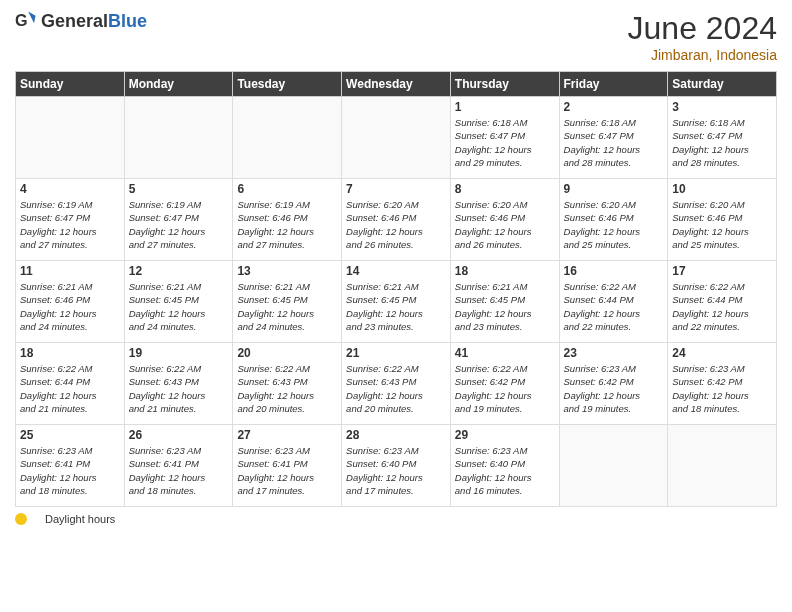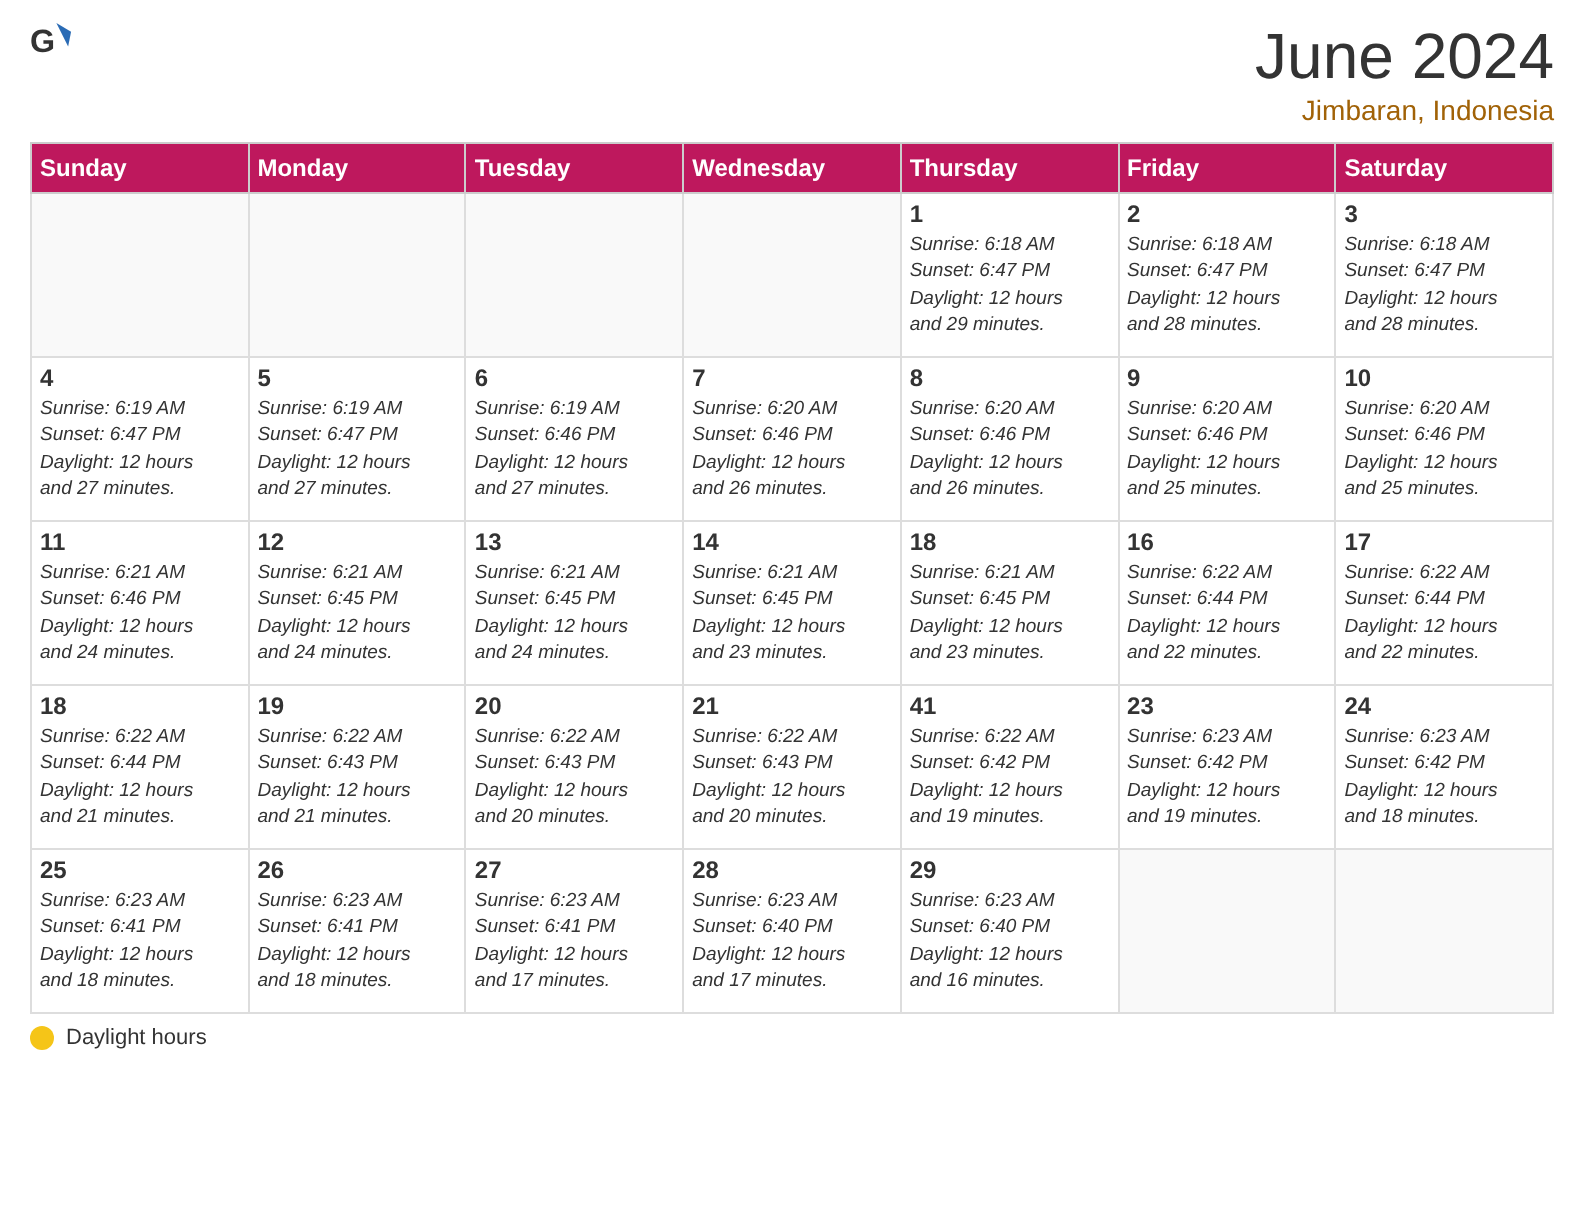--- a/index.html
+++ b/index.html
@@ -36,21 +36,21 @@
     .calendar-subtitle {
       font-size: 14px;
       color: #a16207;
     }
     table {
       width: 100%;
       border-collapse: collapse;
       table-layout: fixed;
     }
     th {
-      background-color: #be185d;
+      background-color: #404040;
       color: #fff;
       font-size: 12px;
       font-weight: bold;
       padding: 5px 4px;
       text-align: left;
       border: 1px solid #ccc;
     }
     td {
       vertical-align: top;
       font-size: 10px;
@@ -71,41 +71,44 @@
     }
     .day-info {
       font-size: 9.5px;
       line-height: 1.4;
       color: #333;
       font-style: italic;
     }
     .footer {
       display: flex;
       align-items: center;
-      gap: 6px;
+      gap: 18px;
       margin-top: 6px;
       font-size: 11px;
       color: #333;
     }
     .footer-icon {
       width: 12px;
       height: 12px;
       background: #f5c518;
       border-radius: 50%;
     }
   </style>
 </head>
 <body>
 
 <div class="header">
   <div class="logo">
     <svg class="logo-icon" viewBox="0 0 30 30" xmlns="http://www.w3.org/2000/svg">
       <text x="0" y="22" font-size="22" font-weight="bold" fill="#333">G</text>
       <polygon points="18,2 28,8 26,18" fill="#2a6bb5"></polygon>
     </svg>
+    <div>
+      <span style="font-size:18px;font-weight:bold;color:#333;">General</span><span style="font-size:18px;font-weight:bold;color:#2a6bb5;">Blue</span>
+    </div>
   </div>
   <div class="title-block">
     <div class="calendar-title">June 2024</div>
     <div class="calendar-subtitle">Jimbaran, Indonesia</div>
   </div>
 </div>
 
 <table>
   <thead>
     <tr>

